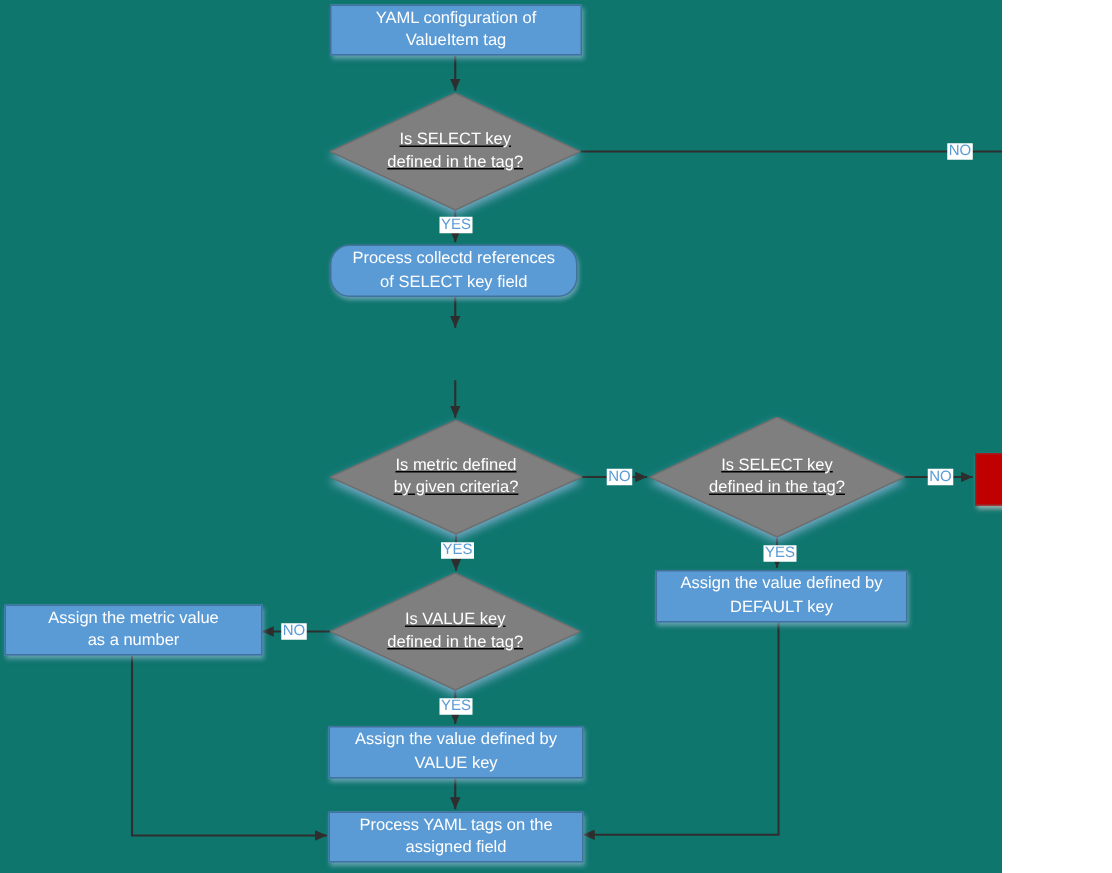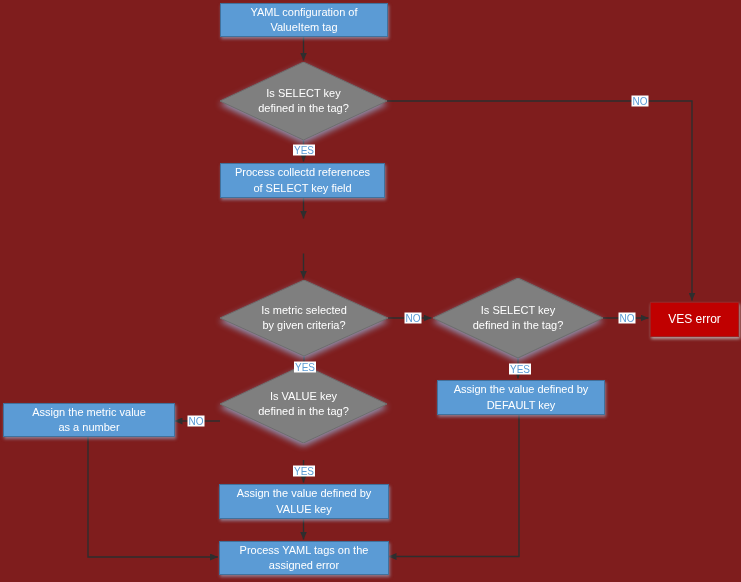--- a/index.html
+++ b/index.html
@@ -3,41 +3,41 @@
 <meta charset="utf-8">
 <style>
   :root{
     --process_fill:#5B9BD5; --process_border:#41719C;
     --decision_fill:#7F7F7F; --decision_border:#6E6E6E;
     --error_fill:#C00000; --error_border:#A02020;
     --line_color:#2E2E2E; --label_blue:#5B9BD5; --node_text:#FFFFFF;
   }
   html,body{margin:0;padding:0;background:#FFFFFF;}
   .canvas{
-    position:relative;width:741px;height:582px;background:#7f1d1d;overflow:hidden;
+    position:relative;width:668px;height:582px;background:#0f766e;overflow:hidden;
     font-family:"Liberation Sans", sans-serif;
   }
   svg.edges{position:absolute;left:0;top:0;z-index:1;}
   svg.edges path{fill:none;stroke:var(--line_color);stroke-width:1.4;}
   #arrowhead path{fill:var(--line_color);stroke:none;}
 
   .node{position:absolute;z-index:2;display:flex;align-items:center;justify-content:center;}
   .nlabel{
     position:relative;z-index:2;display:block;width:100%;text-align:center;
     color:var(--node_text);font-size:11px;line-height:1.4;white-space:pre-line;
   }
   .process{
     background:var(--process_fill);border:1px solid var(--process_border);
     box-shadow:1px 2px 3px rgba(165,195,225,.55);
   }
   .error{
     background:var(--error_fill);border:1px solid var(--error_border);
     box-shadow:1px 2px 3px rgba(190,190,190,.8);
   }
-  .diamond{background:transparent;}
+  .diamond{background:transparent;text-decoration:underline;}
   .diamond svg.dshape{
     position:absolute;left:0;top:0;width:100%;height:100%;z-index:1;
     filter:drop-shadow(0px 3px 3px rgba(150,185,225,.75));
   }
   .diamond svg.dshape polygon{
     fill:var(--decision_fill);stroke:var(--decision_border);
     stroke-width:1;vector-effect:non-scaling-stroke;
   }
   .elabel{
     position:absolute;z-index:3;transform:translate(-50%,-50%);
@@ -70,21 +70,21 @@
     <path d="M303.5 517.5 L303.5 539.5" marker-end="url(#arrowhead)"></path>
     <path d="M519 413.5 L519 556.5 L388.5 556.5" marker-end="url(#arrowhead)"></path>
     <path d="M88 435.5 L88 557 L218 557" marker-end="url(#arrowhead)"></path>
   </svg>
 
   <div class="node process" style="left:220px;top:3px;width:166px;height:32px;">
     <span class="nlabel">YAML configuration of
 ValueItem tag</span>
   </div>
 
-  <div class="node process" style="left:220px;top:163px;width:163px;height:33px;">
+  <div class="node process" style="left:220px;top:163px;width:163px;height:33px;border-radius:13px;">
     <span class="nlabel">Process collectd references
 of SELECT key field</span>
   </div>
 
 
   <div class="node error" style="left:650px;top:302px;width:87px;height:33px;">
     <span class="nlabel" style="font-size:12px;">VES error</span>
   </div>
 
   <div class="node process" style="left:437px;top:380px;width:166px;height:33px;">
@@ -97,48 +97,48 @@
 as a number</span>
   </div>
 
   <div class="node process" style="left:219px;top:484px;width:168px;height:33px;">
     <span class="nlabel">Assign the value defined by
 VALUE key</span>
   </div>
 
   <div class="node process" style="left:219px;top:541px;width:168px;height:32px;">
     <span class="nlabel">Process YAML tags on the
-assigned error</span>
+assigned field</span>
   </div>
 
   <div class="node diamond" style="left:220px;top:62px;width:167px;height:78px;">
     <svg class="dshape" viewBox="0 0 100 100" preserveAspectRatio="none">
         <polygon points="50,0 100,50 50,100 0,50"></polygon>
       </svg>
     <span class="nlabel">Is SELECT key
 defined in the tag?</span>
   </div>
 
   <div class="node diamond" style="left:220px;top:280px;width:168px;height:76px;">
     <svg class="dshape" viewBox="0 0 100 100" preserveAspectRatio="none">
         <polygon points="50,0 100,50 50,100 0,50"></polygon>
       </svg>
-    <span class="nlabel">Is metric selected
+    <span class="nlabel">Is metric defined
 by given criteria?</span>
   </div>
 
   <div class="node diamond" style="left:433px;top:278px;width:170px;height:80px;">
     <svg class="dshape" viewBox="0 0 100 100" preserveAspectRatio="none">
         <polygon points="50,0 100,50 50,100 0,50"></polygon>
       </svg>
     <span class="nlabel">Is SELECT key
 defined in the tag?</span>
   </div>
 
-  <div class="node diamond" style="left:220px;top:365px;width:167px;height:78px;justify-content:center;">
+  <div class="node diamond" style="left:220px;top:382px;width:167px;height:78px;justify-content:center;">
     <svg class="dshape" viewBox="0 0 100 100" preserveAspectRatio="none">
         <polygon points="50,0 100,50 50,100 0,50"></polygon>
       </svg>
     <span class="nlabel">Is VALUE key
 defined in the tag?</span>
   </div>
 
   <span class="elabel" style="left:304px;top:150px;">YES</span>
   <span class="elabel" style="left:640px;top:101px;">NO</span>
   <span class="elabel" style="left:413px;top:318px;">NO</span>

